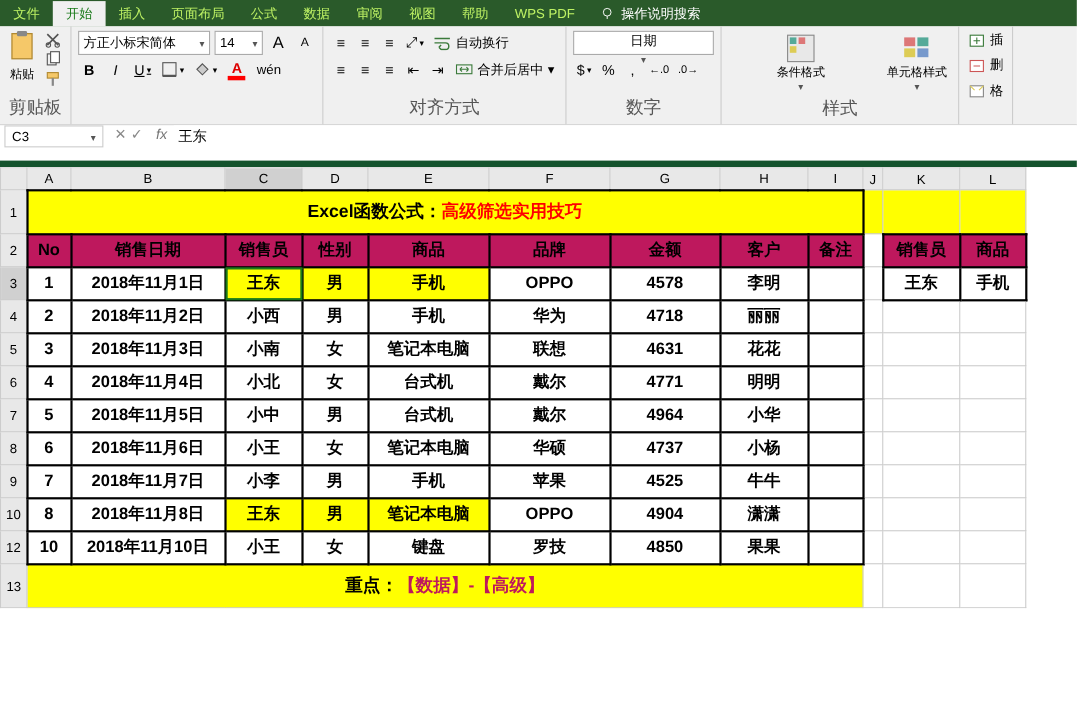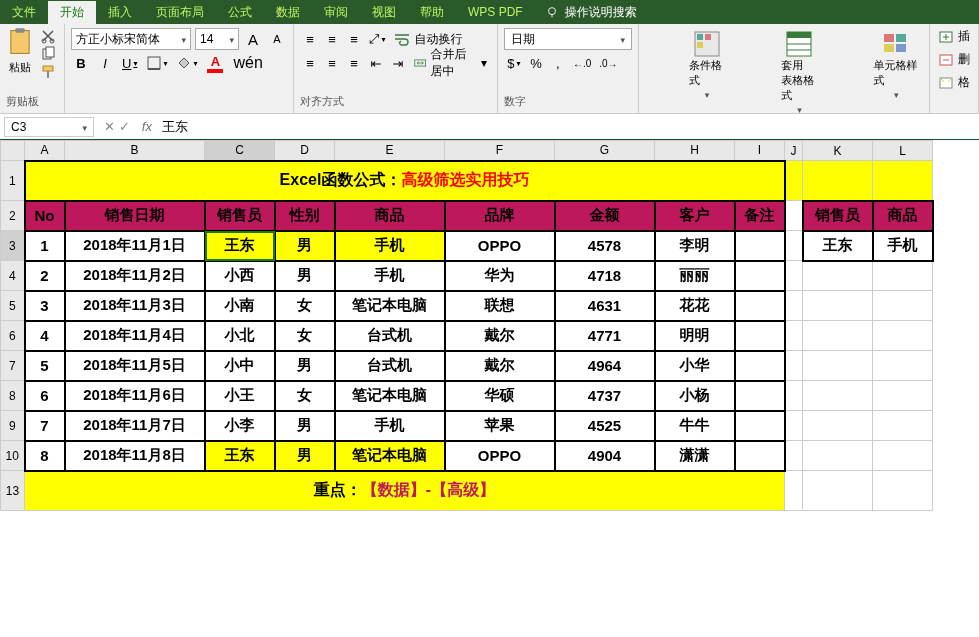--- a/index.html
+++ b/index.html
@@ -6,50 +6,50 @@
 body { background: #fff; overflow: hidden; width: 979px; height: 637px; }
 
 .tabs { background: #2a5a2a; display: flex; align-items: center; height: 24px; }
 .tab { color: #bef264; padding: 3px 12px; font-size: 12px; cursor: pointer; }
 .tab.active { background: #f0f0f0; color: #1a7a1a; }
 .search-hint { display: flex; align-items: center; color: #fff; font-size: 12px; padding: 0 10px; gap: 6px; }
 .bulb { width: 14px; height: 14px; fill: #fff; }
 
 .ribbon { background: #f0f0f0; display: flex; border-bottom: 1px solid #ccc; height: 90px; }
 .rgroup { border-right: 1px solid #ccc; padding: 2px 6px; display: flex; flex-direction: column; justify-content: space-between; }
-.rgroup-label { font-size: 11px; color: #555; padding-bottom: 2px; }
+.rgroup-label { text-align: center; font-size: 16px; color: #555; padding-bottom: 2px; }
 .rgroup-body { display: flex; gap: 4px; flex: 1; }
 
 .paste-area { display: flex; flex-direction: column; align-items: center; gap: 2px; }
 .clipboard-icon { width: 28px; height: 32px; }
 .paste-label { font-size: 11px; }
 .small-icons { display: flex; flex-direction: column; gap: 2px; padding: 2px; }
 .small-icon { width: 16px; height: 16px; cursor: pointer; }
 
 .font-group .top-row, .font-group .bot-row { display: flex; align-items: center; gap: 4px; margin: 2px 0; }
 .font-select { width: 120px; height: 22px; font-size: 12px; border: 1px solid #aaa; background: #fff; padding: 0 4px; display: flex; align-items: center; justify-content: space-between; }
 .size-select { width: 44px; height: 22px; font-size: 12px; border: 1px solid #aaa; background: #fff; padding: 0 4px; display: flex; align-items: center; justify-content: space-between; }
 .btn { min-width: 20px; height: 22px; display: flex; align-items: center; justify-content: center; font-size: 13px; cursor: pointer; padding: 0 3px; }
 .btn .chev { font-size: 8px; margin-left: 2px; }
 .color-box { width: 16px; height: 4px; }
 
 .align-group .top-row, .align-group .bot-row { display: flex; gap: 2px; margin: 2px 0; }
 .wrap-btn, .merge-btn { display: flex; align-items: center; gap: 4px; font-size: 12px; height: 22px; padding: 0 4px; cursor: pointer; }
 
 .num-group .top-row, .num-group .bot-row { display: flex; gap: 2px; margin: 2px 0; align-items: center; }
-.num-select { width: 128px; height: 22px; border: 1px solid #aaa; background: #fff; font-size: 12px; padding: 0 6px; display: flex; align-items: center; justify-content: space-between; }
+.num-select { width: 128px; height: 22px; border: 1px solid #aaa; background: #fff; font-size: 12px; padding: 0 6px; display: flex; align-items: center; justify-content: space-between; flex-direction: column; }
 
 .style-group { display: flex; gap: 8px; }
 .style-btn { display: flex; flex-direction: column; align-items: center; font-size: 11px; cursor: pointer; padding: 4px; margin-left: 40px; }
 .style-icon { width: 28px; height: 28px; }
 
 .cell-group { display: flex; flex-direction: column; gap: 2px; }
 .cell-btn { display: flex; align-items: center; gap: 4px; font-size: 12px; cursor: pointer; padding: 2px; }
 
-.fx-bar { display: flex; align-items: center; border-bottom: 1px solid #14532d; height: 26px; background: #fff; }
+.fx-bar { display: flex; border-bottom: 6px solid #14532d; height: 38px; background: #fff; }
 .name-box { width: 90px; border: 1px solid #ccc; height: 20px; margin: 0 4px; padding: 0 6px; font-size: 12px; display: flex; align-items: center; justify-content: space-between; }
 .fx-btns { display: flex; gap: 4px; padding: 0 6px; color: #888; }
 .fx-btns span { cursor: pointer; font-size: 13px; }
 .fx-label { font-style: italic; color: #777; font-size: 13px; padding: 0 6px; }
 .fx-input { flex: 1; border: none; height: 20px; font-size: 13px; padding: 0 4px; outline: none; }
 
 .sheet { overflow: auto; background: #fff; width: 100%; }
 .grid { border-collapse: collapse; table-layout: fixed; }
 .grid th, .grid td { border: 1px solid #ccc; font-size: 12px; text-align: center; background: #fff; }
 .grid .col-head th { background: #e8e8e8; font-weight: normal; height: 20px; }
@@ -153,21 +153,21 @@
         <div class="btn">
             <svg width="14" height="14" viewBox="0 0 14 14">
               <path d="M7 2 L12 7 L7 12 L2 7 Z" fill="#ccc" stroke="#555"></path>
             </svg>
             <span class="chev">▾</span>
           </div>
         <div class="btn" style="flex-direction:column;gap:0;">
             <span style="font-weight:bold;color:#d00;">A</span>
             <div class="color-box" style="background:#ff0000;"></div>
           </div>
-        <div class="btn" style="font-size:16px;">wén</div>
+        <div class="btn" style="font-size:12px;">wén</div>
       </div>
     </div>
   </div>
 
   <div class="rgroup align-group">
     <div>
       <div class="top-row">
         <div class="btn">≡</div>
         <div class="btn">≡</div>
         <div class="btn">≡</div>
@@ -220,31 +220,20 @@
   <div class="rgroup">
     <div class="rgroup-body style-group">
       <div class="style-btn">
           <svg class="style-icon" viewBox="0 0 28 28">
             <rect x="2" y="2" width="24" height="24" fill="#e8e8e8" stroke="#888"></rect>
             <rect x="4" y="4" width="6" height="6" fill="#5a9"></rect>
             <rect x="12" y="4" width="6" height="6" fill="#d77"></rect>
             <rect x="4" y="12" width="6" height="6" fill="#dc5"></rect>
           </svg>
           <span>条件格式</span>
-          <span class="chev-down"></span>
-        </div>
-      <div class="style-btn">
-          <svg class="style-icon" viewBox="0 0 28 28">
-            <rect x="2" y="2" width="24" height="24" fill="#fff" stroke="#3a7a3a"></rect>
-            <rect x="2" y="2" width="24" height="6" fill="#3a7a3a"></rect>
-            <line x1="2" y1="14" x2="26" y2="14" stroke="#3a7a3a"></line>
-            <line x1="2" y1="20" x2="26" y2="20" stroke="#3a7a3a"></line>
-          </svg>
-          <span style="white-space:pre-line;">套用
-表格格式</span>
           <span class="chev-down"></span>
         </div>
       <div class="style-btn">
           <svg class="style-icon" viewBox="0 0 28 28">
             <rect x="2" y="4" width="10" height="8" fill="#d77"></rect>
             <rect x="14" y="4" width="10" height="8" fill="#5a9"></rect>
             <rect x="2" y="14" width="10" height="8" fill="#dc5"></rect>
             <rect x="14" y="14" width="10" height="8" fill="#79c"></rect>
           </svg>
           <span>单元格样式</span>
@@ -448,20 +437,35 @@
           <td class="hl">男</td>
           <td class="hl">笔记本电脑</td>
           <td>OPPO</td>
           <td>4904</td>
           <td>潇潇</td>
           <td></td>
           <td class="empty" style="border:1px solid #ccc !important;"></td>
           <td class="empty" style="border:1px solid #ccc !important;"></td>
           <td class="empty" style="border:1px solid #ccc !important;"></td>
         </tr>
+        <tr class="data">
+          <th class="row-head">12</th>
+          <td>10</td>
+          <td>2018年11月10日</td>
+          <td class="">小王</td>
+          <td class="">女</td>
+          <td class="">键盘</td>
+          <td>罗技</td>
+          <td>4850</td>
+          <td>果果</td>
+          <td></td>
+          <td class="empty" style="border:1px solid #ccc !important;"></td>
+          <td class="empty" style="border:1px solid #ccc !important;"></td>
+          <td class="empty" style="border:1px solid #ccc !important;"></td>
+        </tr>
         <tr class="footer-row">
           <th class="row-head">13</th>
           <td colspan="9"><span style="color:#000">重点：</span><span class="footer-red">【数据】-【高级】</span></td>
           <td class="empty" style="background:#fff;"></td>
           <td class="empty" style="background:#fff;"></td>
           <td class="empty" style="background:#fff;"></td>
         </tr>
       </tbody>
     </table>
 </div>

